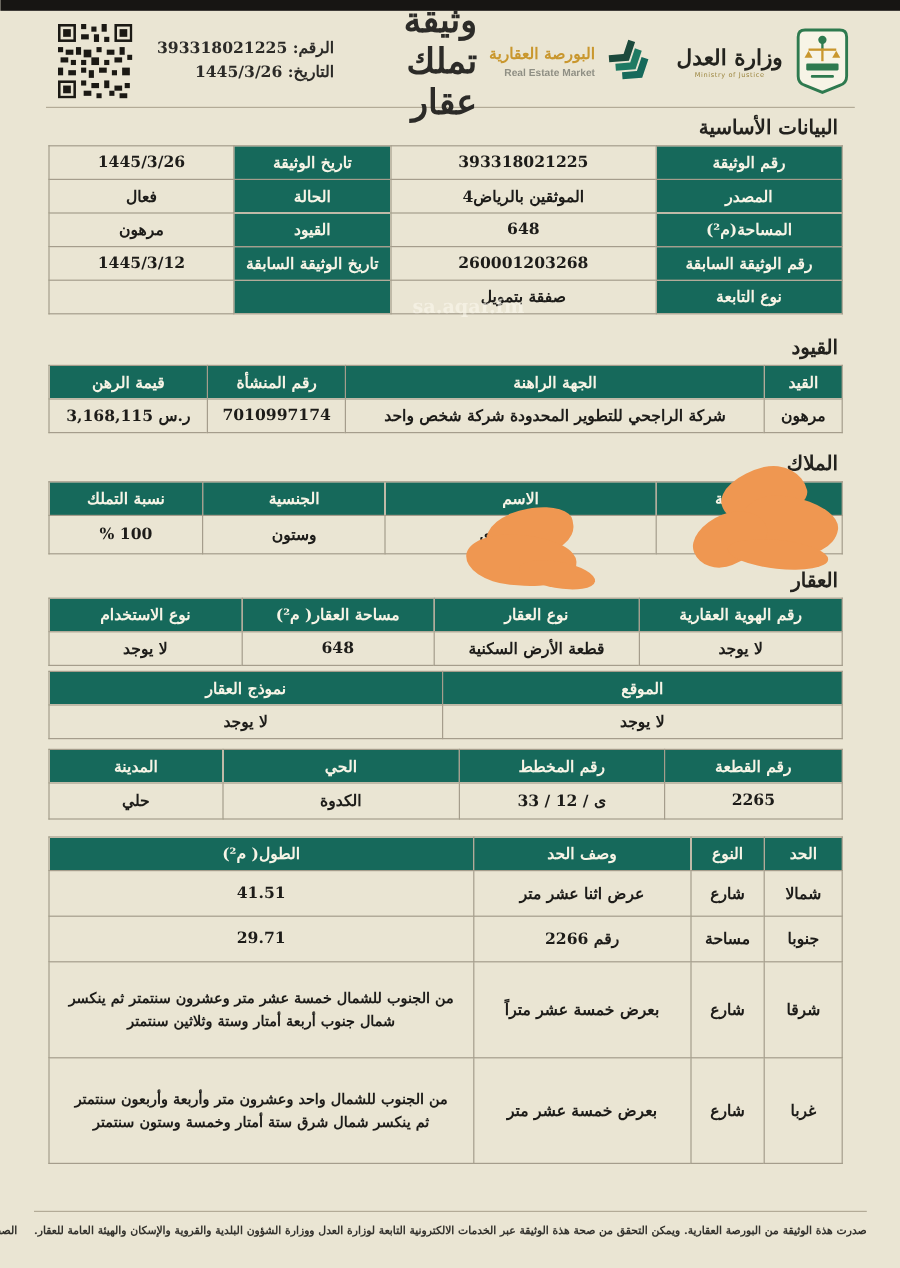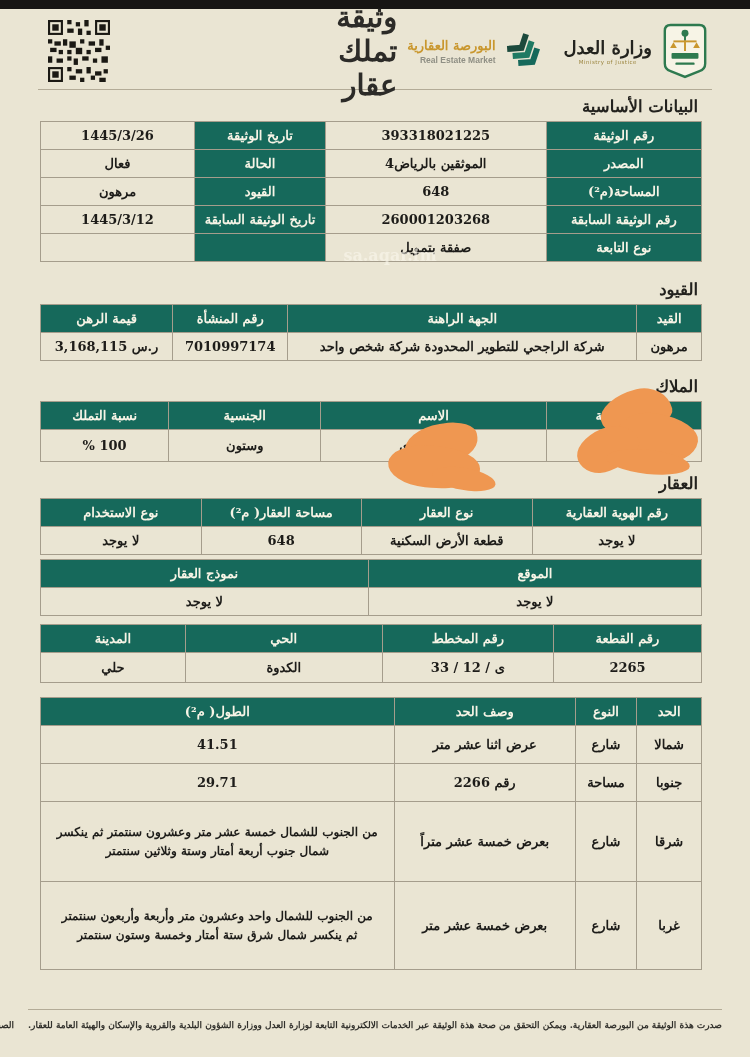--- a/index.html
+++ b/index.html
@@ -126,20 +126,28 @@
     </svg>
     <div class="rem-text">
       <div class="rem-ar">البورصة العقارية</div>
       <div class="rem-en">Real Estate Market</div>
     </div>
   </div>
 
   <div class="doc-title">وثيقة تملك عقار</div>
 
   <div class="doc-numbers">
+    <div>
+      <span>الرقم:</span>
+      <span>393318021225</span>
+    </div>
+    <div>
+      <span>التاريخ:</span>
+      <span>1445/3/26</span>
+    </div>
   </div>
 
   <svg class="qr" viewBox="0 0 29 29">
     <rect width="29" height="29" fill="#eae5d3"></rect>
     <g fill="#1b1914">
       <rect x="0" y="0" width="7" height="7"></rect>
         <rect x="22" y="0" width="7" height="7"></rect>
         <rect x="0" y="22" width="7" height="7"></rect>
       <rect x="1" y="1" width="5" height="5" fill="#eae5d3"></rect>
         <rect x="23" y="1" width="5" height="5" fill="#eae5d3"></rect>

